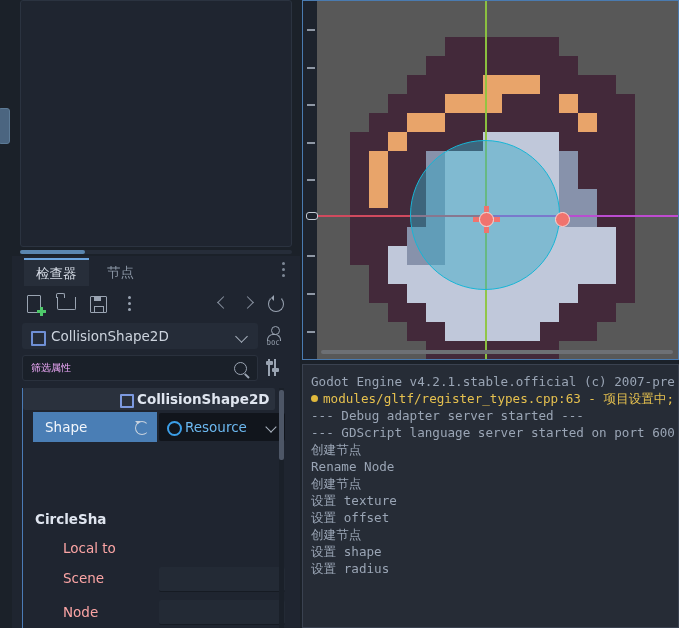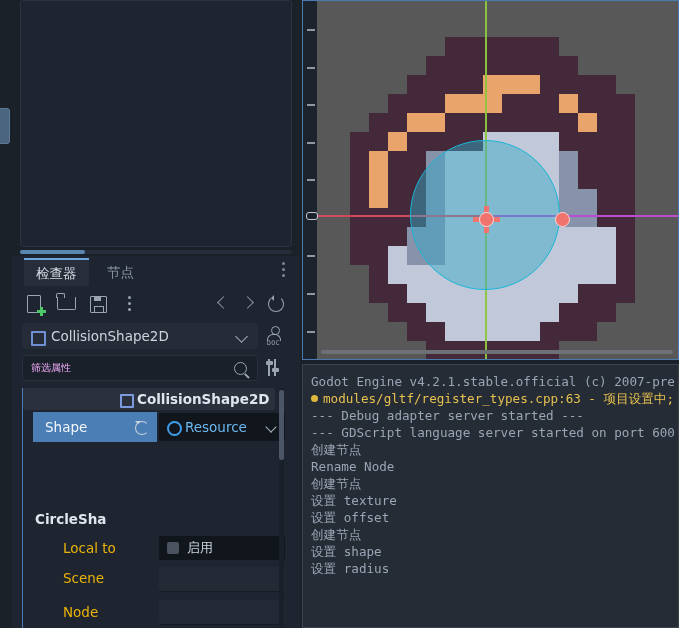--- a/index.html
+++ b/index.html
@@ -120,21 +120,21 @@
             border:2px solid #7d9ae0;border-radius:1px;}
   #prop-head .t{position:absolute;left:114px;top:0;line-height:22px;font-size:13.5px;
             font-weight:bold;color:#dfe5ef;}
 
   .prow{position:absolute;left:10px;width:204px;height:30px;}
   .pname{position:absolute;left:0;top:0;width:124px;height:30px;line-height:30px;
          font-size:13.5px;box-sizing:border-box;padding-left:12px;}
   .pname.hi-strong{background:#4a7eb5;color:#f2f6fb;}
   .pname.hi-soft{background:#46617f;color:#aab6c4;padding-left:20px;}
   .pname.plain{color:#99a2b0;padding-left:20px;}
-  .pname.sub{color:#eab308;padding-left:30px;}
+  .pname.sub{color:#fca5a5;padding-left:30px;}
   .revert{position:absolute;right:8px;top:9px;width:12px;height:12px;
           border:1.7px solid #c8d2de;border-radius:50%;border-right-color:transparent;cursor:pointer;}
   .revert:after{content:"";position:absolute;left:-1px;top:-1px;width:0;height:0;
           border:3px solid transparent;border-top-color:#c8d2de;}
   .pval{position:absolute;left:126px;top:0;width:126px;height:30px;}
 
   #val-shape{background:#11151c;border-radius:2px;height:28px;top:1px;}
   #val-shape .circ{position:absolute;left:8px;top:8px;width:11px;height:11px;
           border:2.4px solid #3c9fe8;border-radius:50%;}
   #val-shape .t{position:absolute;left:26px;top:0;line-height:28px;font-size:13.5px;color:#6cb8f0;}
@@ -294,24 +294,20 @@
           <span class="chev"></span>
         </div>
       </div>
 
 
 
       <div class="sect" style="top:118px">CircleSha</div>
 
       <div class="prow" style="top:145px">
         <div class="pname sub">Local to Scene</div>
-        <div class="chkfield">
-          <span class="box"></span>
-          <span class="t">启用</span>
-        </div>
       </div>
 
       <div class="prow" style="top:176px">
         <div class="txtfield"></div>
       </div>
 
       <div class="prow" style="top:209px">
         <div class="pname sub">Node</div>
         <div class="txtfield"></div>
       </div>

